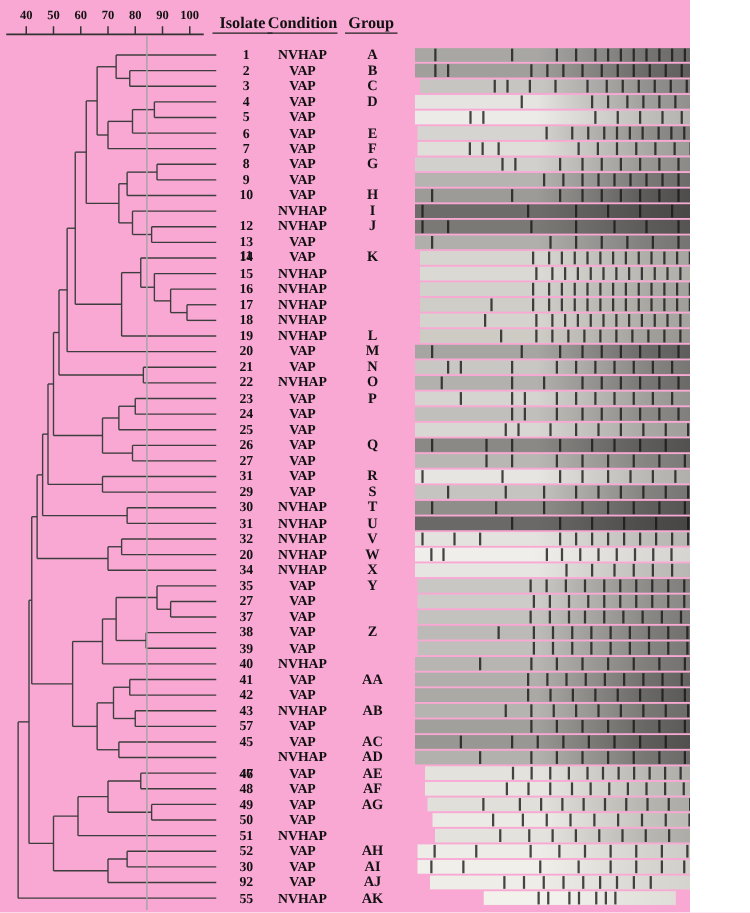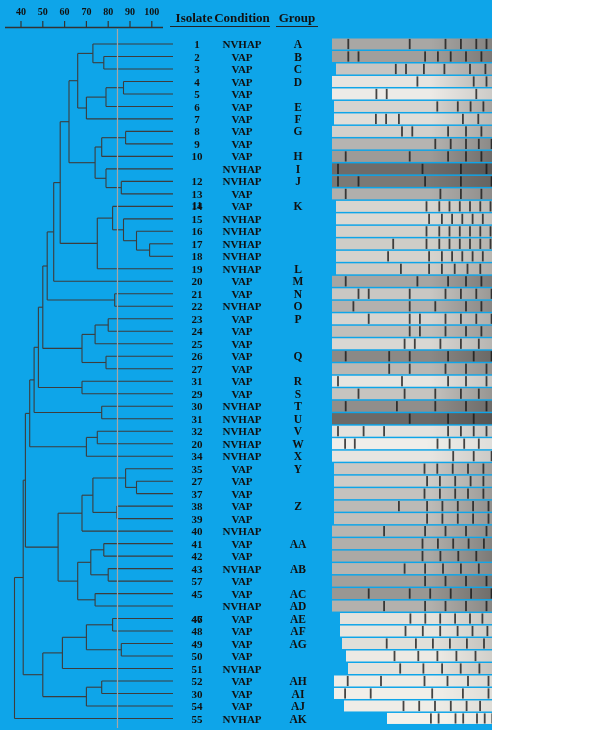--- a/index.html
+++ b/index.html
@@ -1,16 +1,16 @@
 <!DOCTYPE html>
 <html><head>
 <meta charset="utf-8">
 <style>
   html,body{margin:0;padding:0;background:#ffffff;}
-  .fig{position:relative;width:492px;height:730px;background:#0ea5e9;overflow:hidden;
+  .fig{position:relative;width:552px;height:730px;background:#f9a8d4;overflow:hidden;
        font-family:"Liberation Serif", serif;text-decoration:underline;}
   svg{position:absolute;left:0;top:0;}
   .hdr{position:absolute;top:11px;height:15px;font-weight:bold;font-size:13px;color:#111;
        text-align:center;border-bottom:1.2px solid #222;line-height:14px;}
   #hdr-isolate{left:170px;width:48px;}
   #hdr-condition{left:214px;width:56px;}
   #hdr-group{left:276px;width:42px;}
   .rowtxt{position:absolute;font-weight:bold;color:#111;text-align:center;line-height:12px;}
   .num{left:182px;width:30px;font-size:11px;}
   .cond{left:211px;width:62px;font-size:11px;}
@@ -1071,20 +1071,20 @@
       <div class="rowtxt grp" style="top: 650px;"></div>
       <div class="rowtxt num" style="top: 662.5px;">51</div>
       <div class="rowtxt cond" style="top: 662.5px;">NVHAP</div>
       <div class="rowtxt grp" style="top: 662.5px;"></div>
       <div class="rowtxt num" style="top: 675px;">52</div>
       <div class="rowtxt cond" style="top: 675px;">VAP</div>
       <div class="rowtxt grp" style="top: 675px;">AH</div>
       <div class="rowtxt num" style="top: 687.5px;">30</div>
       <div class="rowtxt cond" style="top: 687.5px;">VAP</div>
       <div class="rowtxt grp" style="top: 687.5px;">AI</div>
-      <div class="rowtxt num" style="top: 700px;">54</div>
+      <div class="rowtxt num" style="top: 700px;">92</div>
       <div class="rowtxt cond" style="top: 700px;">VAP</div>
       <div class="rowtxt grp" style="top: 700px;">AJ</div>
       <div class="rowtxt num" style="top: 712.5px;">55</div>
       <div class="rowtxt cond" style="top: 712.5px;">NVHAP</div>
       <div class="rowtxt grp" style="top: 712.5px;">AK</div>
     </div>
 </div>
 
 </body></html>

